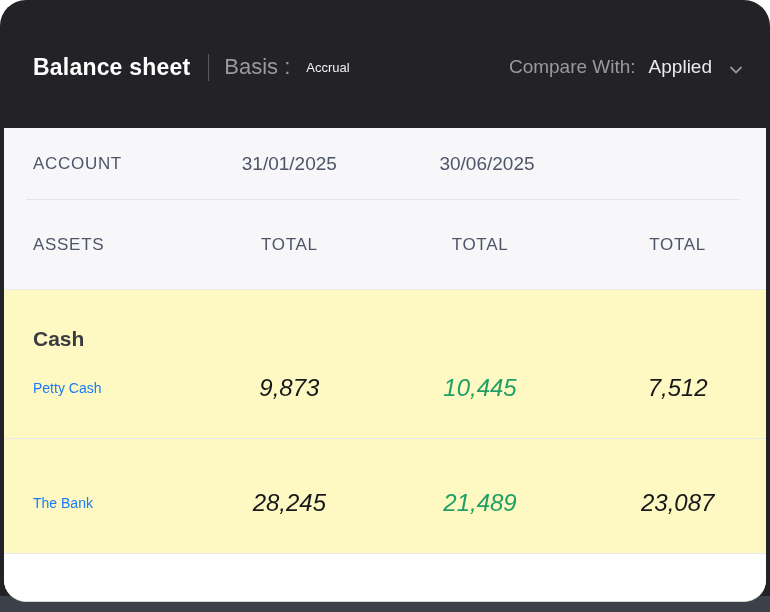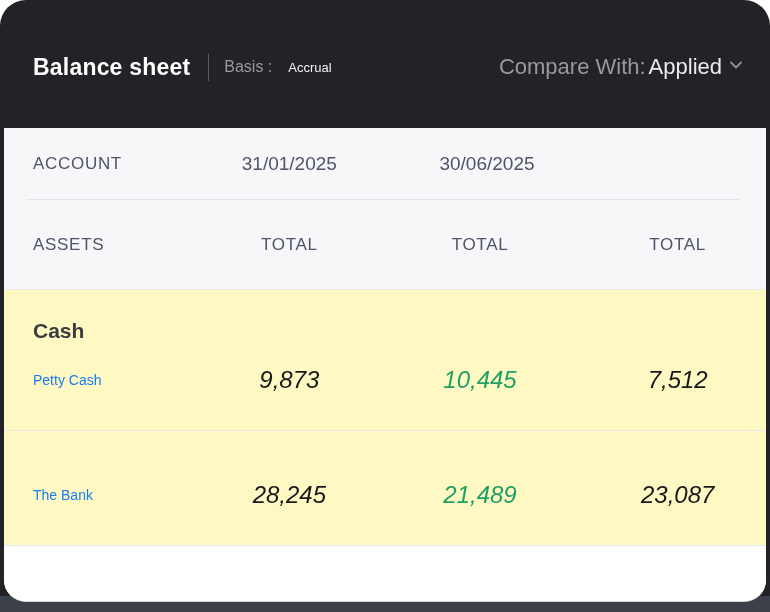--- a/index.html
+++ b/index.html
@@ -22,26 +22,26 @@
   }
   
   .app-header {
     flex: 0 0 128px;
     display: flex; align-items: center;
     padding: 6px 26px 0 33px;
     color: #ffffff; position: relative; z-index: 1;
   }
   .report-title { font-size: 23px; font-weight: 700; letter-spacing: 0.2px; }
   .vbar { width: 1px; height: 27px; background: #5a5a60; margin: 0 15px 0 18px; }
-  .basis-label { font-size: 16px; color: #98989e; }
+  .basis-label { font-size: 22px; color: #98989e; }
   .basis-value { font-size: 13px; color: #f2f2f3; font-weight: 500; margin-left: 16px; }
   .compare {
     margin-left: auto;
-    display: flex; align-items: flex-start; gap: 3px;
-    cursor: pointer; font-size: 22px;
+    display: flex; align-items: flex-end; gap: 13px;
+    cursor: pointer; font-size: 19px;
   }
   .compare-label { color: #98989e; }
   .compare-value { color: #ebebed; }
   .chevron { width: 16px; height: 16px; margin-left: 3px; margin-top: 3px; }
   
   .panel {
     position: relative; z-index: 1;
     margin: 0 4px;
     height: 474px;
     background: #fef9c3;
@@ -69,20 +69,21 @@
   .head-label {
     font-size: 17px; color: #4e5569; letter-spacing: 0.7px; font-weight: 400;
   }
   .head-date { font-size: 19px; color: #4e5569; font-weight: 400; }
   
   .section { padding: 28px 0 36px; border-bottom: 1px solid #e9e9ed; }
   .section-name {
     padding-left: 29px;
     font-size: 21px; font-weight: 600; color: #3b3c40;
     line-height: 26px;
+    margin-top: 8px;
   }
   .data-row { margin-top: 22px; }
   .acct-link {
     font-size: 14px; color: #1a7bf7; cursor: pointer; text-decoration: none;
     line-height: 26px; display: inline-block;
   }
   .num { font-size: 24px; color: #17181a; font-style: italic; }
   .num.positive { color: #21a065; }
   .filler { flex: 1 1 auto; background: #ffffff; }
 </style>

